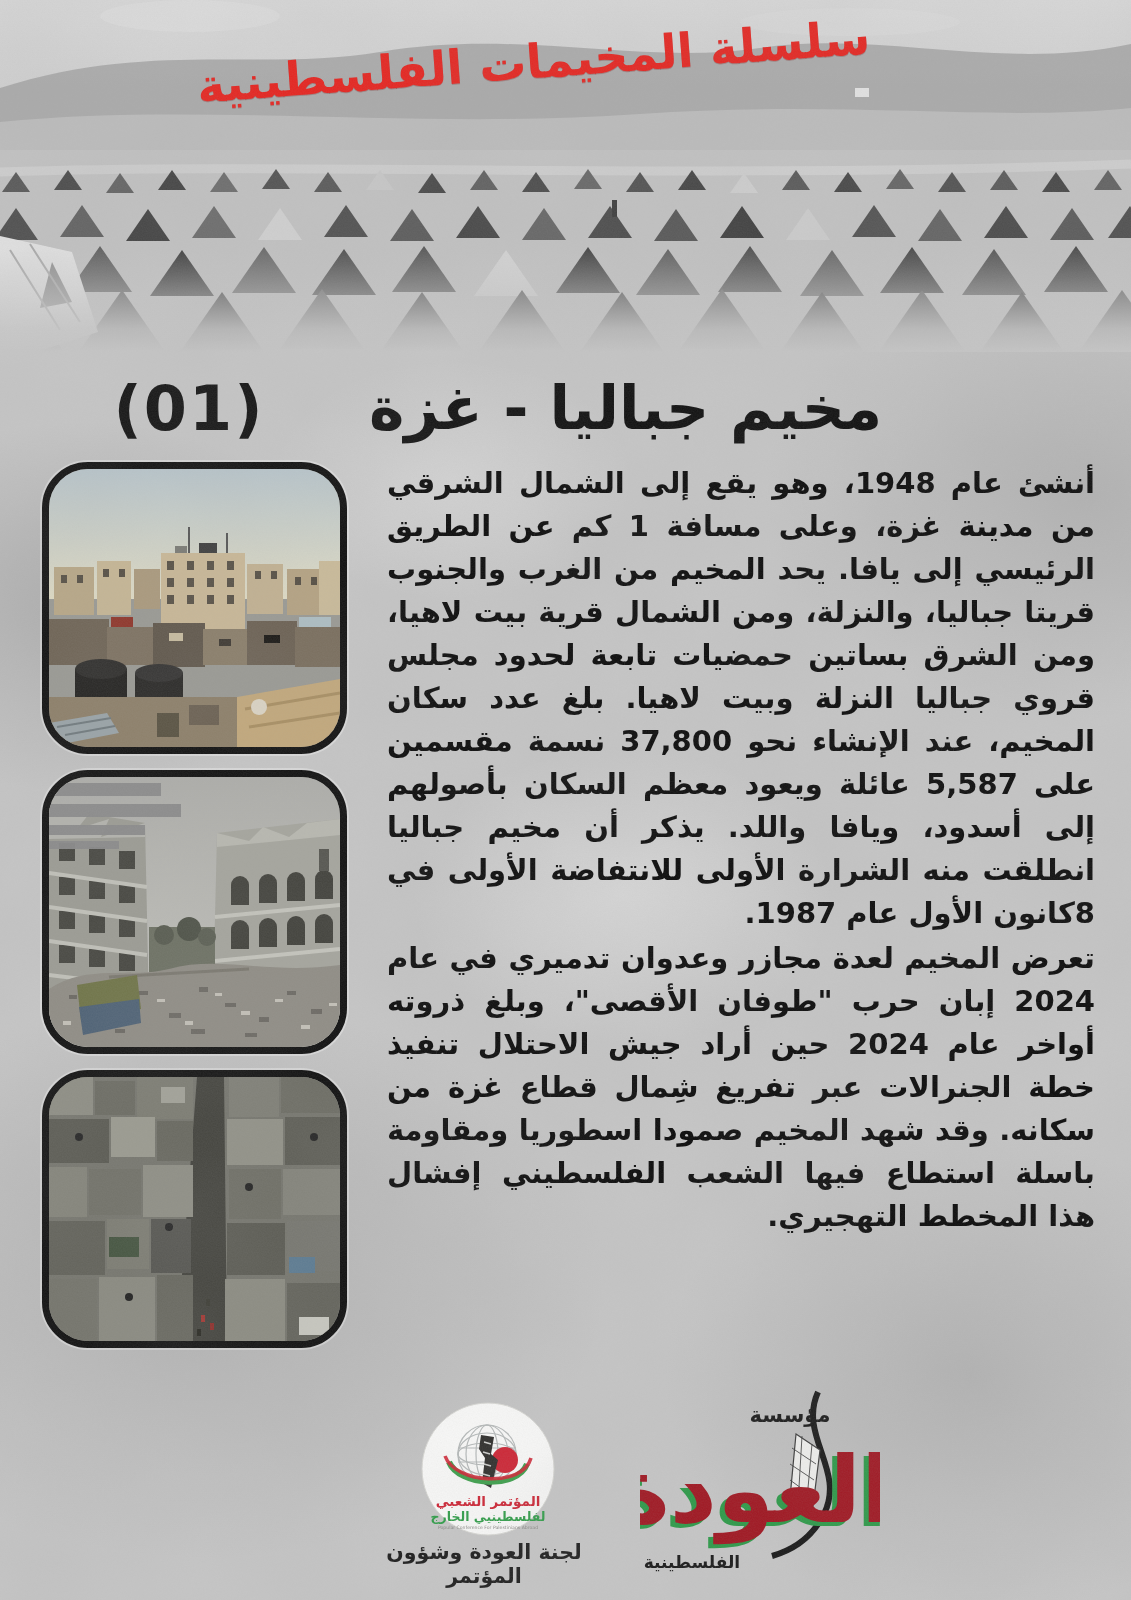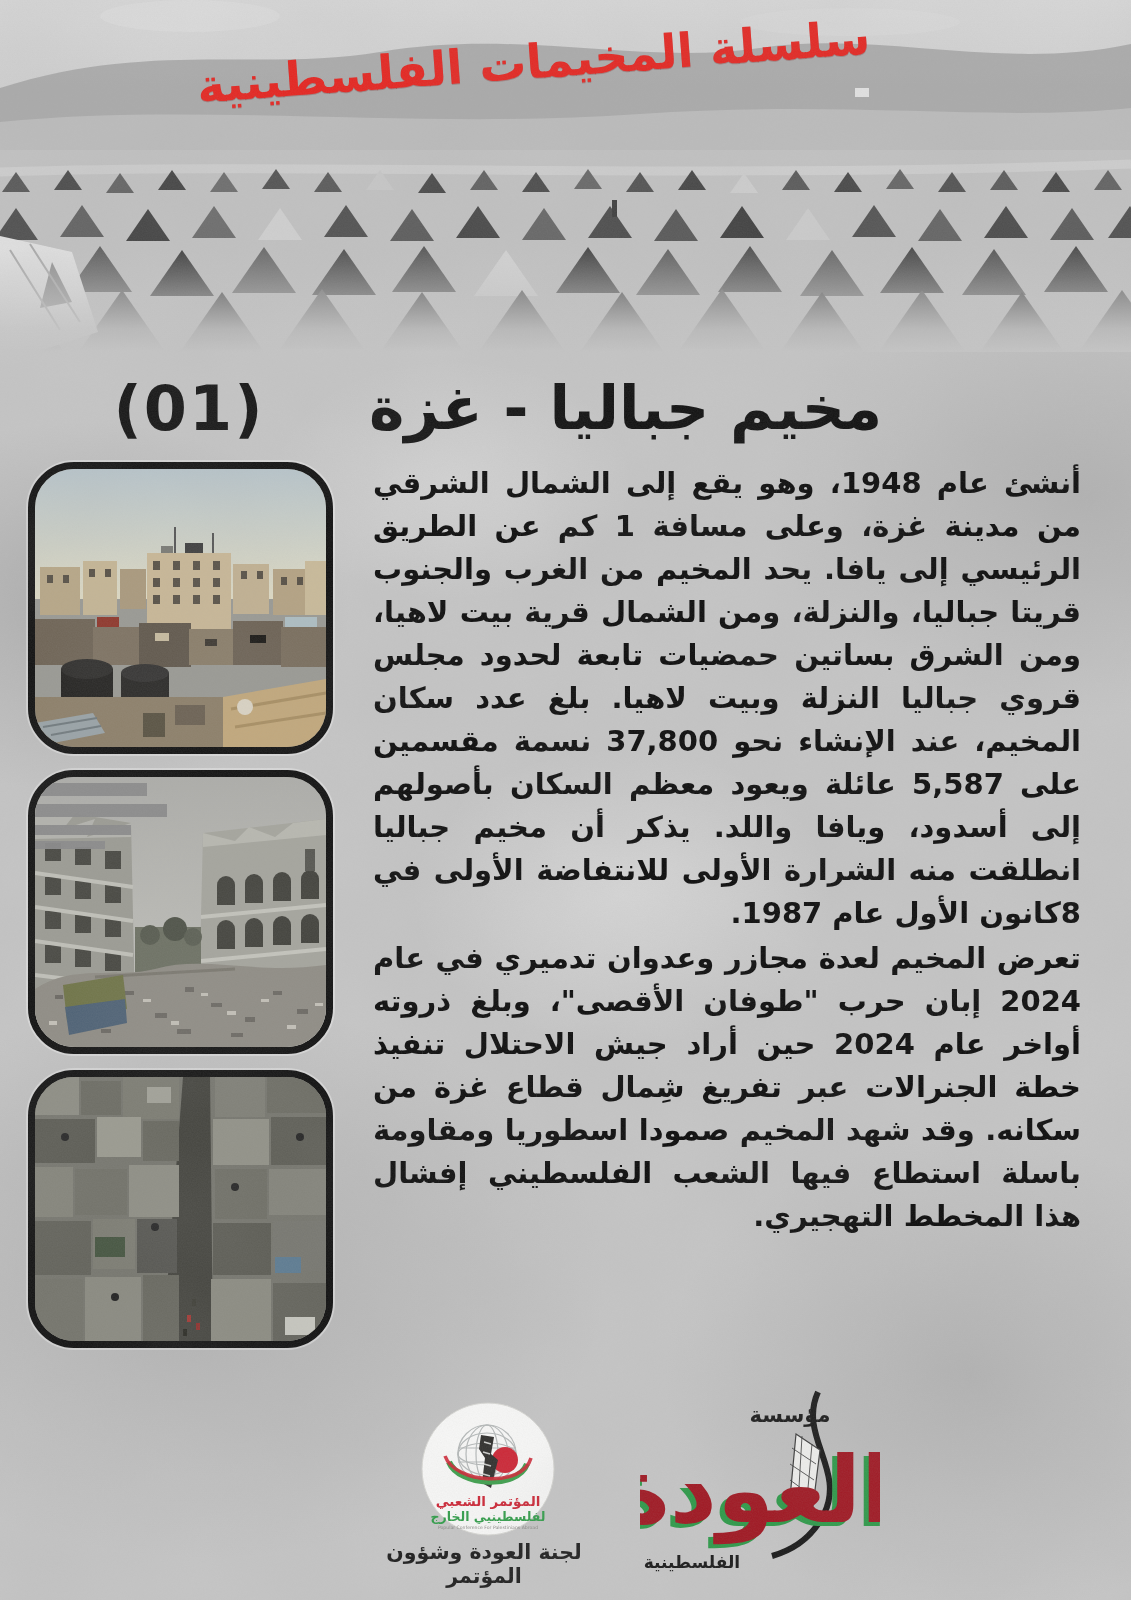--- a/index.html
+++ b/index.html
@@ -31,21 +31,21 @@
   }
   .issue-number{
     width:360px;text-align:center;
     font-size:62px;font-weight:bold;color:#111;letter-spacing:2px;
   }
   .camp-title{
     flex:1;margin:0;text-align:left;direction:rtl;
     font-size:60px;font-weight:bold;color:#0c0c0c;
   }
   .content{
-    position:absolute;top:462px;left:28px;width:1053px;
+    position:absolute;top:462px;left:42px;width:1053px;
     display:flex;gap:40px;z-index:5;
   }
   .photos{width:305px;display:flex;flex-direction:column;gap:16px;flex:none;}
   .photo{
     border:7px solid #0e0e0e;border-radius:46px;overflow:hidden;
     background:#9a9a94;box-shadow:0 0 0 2px rgba(255,255,255,.35);
   }
   .photo svg{display:block;}
   .article{
     flex:1;direction:rtl;text-align:justify;

